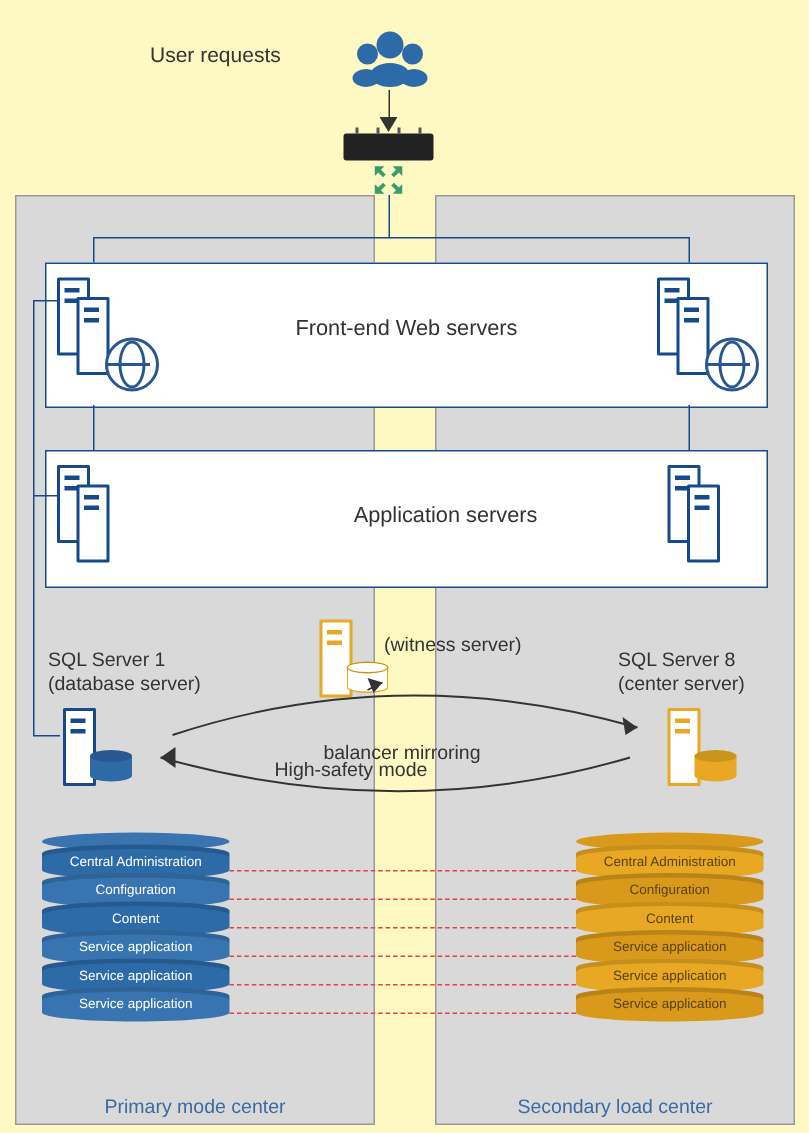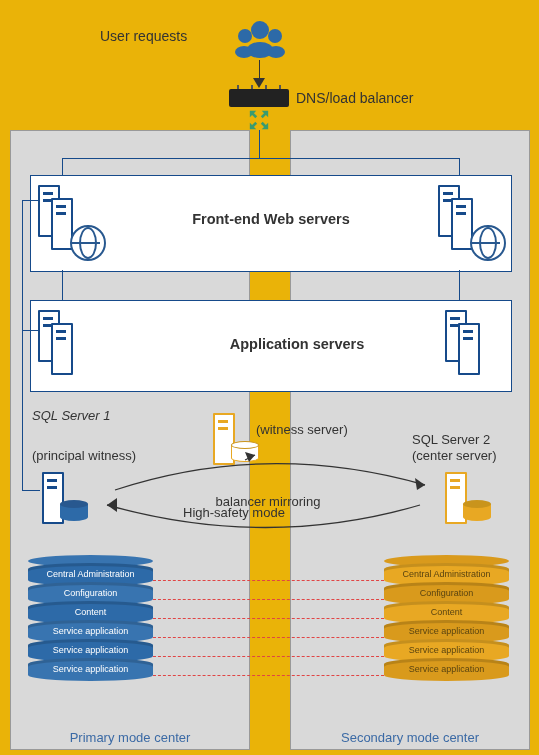--- a/index.html
+++ b/index.html
@@ -1,21 +1,21 @@
 <!DOCTYPE html>
 <html><head>
 <meta charset="utf-8">
 <style>
 body { margin: 0; font-family: Arial, sans-serif; background: #fff; width: 539px; }
-.container { position: relative; width: 539px; height: 755px; background: #eab308; }
+.container { position: relative; width: 539px; height: 755px; background: #fef9c3; }
 .dc { position: absolute; background: #d9d9d9; border: 1px solid #999; }
 .dc-primary { left: 10px; top: 130px; width: 238px; height: 618px; }
 .dc-secondary { left: 290px; top: 130px; width: 238px; height: 618px; }
 .dc-label { position: absolute; bottom: 4px; width: 100%; text-align: center; color: #3b6aa5; font-size: 13px; }
-.tier-box { position: absolute; background: #fff; border: 1px solid #164a8a; font-weight: bold; }
+.tier-box { position: absolute; background: #fff; border: 1px solid #164a8a; }
 .tier-web { left: 30px; top: 175px; width: 480px; height: 95px; }
 .tier-app { left: 30px; top: 300px; width: 480px; height: 90px; }
 .tier-label { position: absolute; width: 100%; text-align: center; font-size: 14.5px; color: #333; }
 .server-box { width: 18px; height: 48px; background: #fff; border: 2px solid #164a8a; border-radius: 1px; position: relative; display: inline-block; }
 .server-box::before { content: ''; position: absolute; top: 5px; left: 3px; width: 10px; height: 3px; background: #164a8a; }
 .server-box::after { content: ''; position: absolute; top: 12px; left: 3px; width: 10px; height: 3px; background: #164a8a; }
 .server-box.yellow { border-color: #e8a823; }
 .server-box.yellow::before, .server-box.yellow::after { background: #e8a823; }
 .cylinder { width: 28px; height: 25px; position: relative; display: inline-block; }
 .cylinder::before { content: ''; position: absolute; top: 0; left: 0; width: 28px; height: 8px; border-radius: 50%; background: #28588f; z-index: 2; }
@@ -86,27 +86,26 @@
   <div class="arrows-icon" style="left:248px; top:109px;">
     <svg viewBox="0 0 24 24">
         <g fill="#3a9b6f">
           <path d="M2 2h7l-2.5 2.5L10 8l-2 2-3.5-3.5L2 9z"></path>
           <path d="M22 2h-7l2.5 2.5L14 8l2 2 3.5-3.5L22 9z"></path>
           <path d="M2 22h7l-2.5-2.5L10 16l-2-2-3.5 3.5L2 15z"></path>
           <path d="M22 22h-7l2.5-2.5L14 16l2-2 3.5 3.5L22 15z"></path>
         </g>
       </svg>
   </div>
-  <div class="label" style="left:296px; top:90px;">DNS/load balancer</div>
 
   <div class="dc dc-primary">
     <div class="dc-label">Primary mode center</div>
   </div>
   <div class="dc dc-secondary">
-    <div class="dc-label">Secondary mode center</div>
+    <div class="dc-label">Secondary load center</div>
   </div>
 
   <div class="vline" style="left:259px; top:130px; height:28px;"></div>
   <div class="hline" style="left:62px; top:158px; width:398px;"></div>
   <div class="vline" style="left:62px; top:158px; height:22px;"></div>
   <div class="vline" style="left:459px; top:158px; height:22px;"></div>
 
   <div class="tier-box tier-web">
     <div class="tier-label" style="top:35px;">Front-end Web servers</div>
   </div>
@@ -140,28 +139,28 @@
   <div class="hline" style="left:22px; top:200px; width:18px;"></div>
   <div class="hline" style="left:22px; top:330px; width:18px;"></div>
   <div class="hline" style="left:22px; top:490px; width:18px;"></div>
 
   <div class="label small-label" style="left:256px; top:422px; text-align:left; width:120px;">(witness server)</div>
   <div style="position:absolute; left:213px; top:413px;">
     <span class="server-box yellow" style="position:absolute;"></span>
     <span class="cylinder yellow-o" style="position:absolute; left:18px; top:28px;"></span>
   </div>
 
-  <div class="label small-label" style="left:32px; top:408px;font-style:italic;">SQL Server 1</div>
-  <div class="label small-label" style="left:32px; top:448px;">(principal witness)</div>
+  <div class="label small-label" style="left:32px; top:432px;">SQL Server 1</div>
+  <div class="label small-label" style="left:32px; top:448px;">(database server)</div>
   <div style="position:absolute; left:42px; top:472px;">
     <span class="server-box" style="position:absolute;"></span>
     <span class="cylinder" style="position:absolute; left:18px; top:28px;"></span>
   </div>
 
-  <div class="label small-label" style="left:412px; top:432px;">SQL Server 2</div>
+  <div class="label small-label" style="left:412px; top:432px;">SQL Server 8</div>
   <div class="label small-label" style="left:412px; top:448px;">(center server)</div>
   <div style="position:absolute; left:445px; top:472px;">
     <span class="server-box yellow" style="position:absolute;"></span>
     <span class="cylinder yellow" style="position:absolute; left:18px; top:28px;"></span>
   </div>
 
   <svg style="position:absolute; left:95px; top:450px; width:345px; height:95px;">
     <path d="M 20 40 Q 172 -10 330 35" stroke="#333" stroke-width="1.3" fill="none"></path>
     <polygon points="330,35 320,28 322,40" fill="#333"></polygon>
     <path d="M 325 55 Q 172 100 12 55" stroke="#333" stroke-width="1.3" fill="none"></path>

